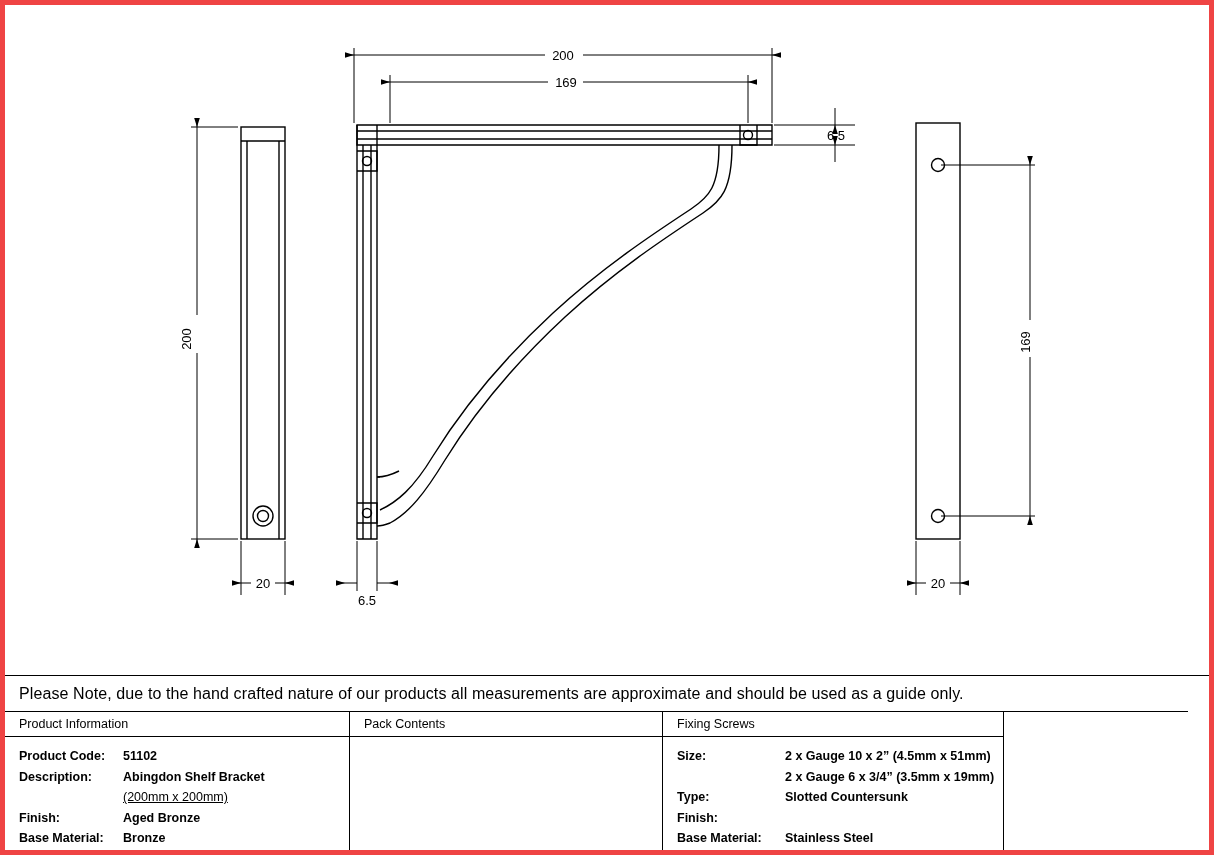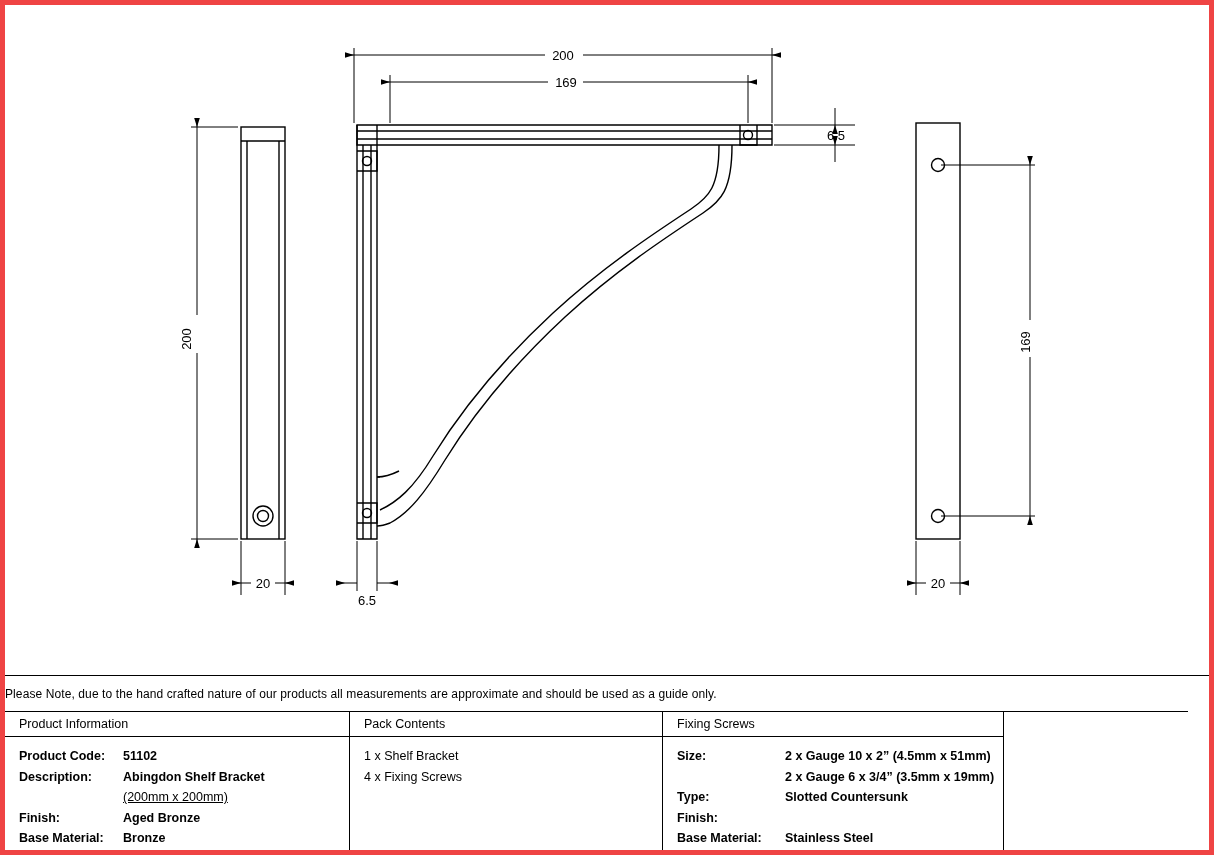--- a/index.html
+++ b/index.html
@@ -35,21 +35,22 @@
     left: 0;
     top: 670px;
     width: 1212px;
     height: 36px;
     border-top: 1px solid #000;
     box-sizing: border-box;
     display: flex;
     align-items: center;
   }
   .note-text {
-    font-size: 12px;
+    font-size: 16px;
+    padding-left: 14px;
     letter-spacing: 0.1px;
   }
 
   
   .info-table {
     position: absolute;
     left: 0;
     top: 706px;
     width: 1183px;
     height: 147px;
@@ -298,24 +299,20 @@
         </div>
         <div class="kv">
           <span class="k">Base Material:</span>
           <span class="v">Bronze</span>
         </div>
       </div>
     </div>
 
     <div class="col col-pack">
       <div class="col-header">Pack Contents</div>
-      <div class="col-body">
-        <div class="plain-row">1 x Shelf Bracket</div>
-        <div class="plain-row">4 x Fixing Screws</div>
-      </div>
     </div>
 
     <div class="col col-screw">
       <div class="col-header">Fixing Screws</div>
       <div class="col-body">
         <div class="kv kv-screw">
           <span class="k">Size:</span>
           <span class="v">2 x Gauge 10 x 2” (4.5mm x 51mm)</span>
         </div>
         <div class="kv kv-screw">

